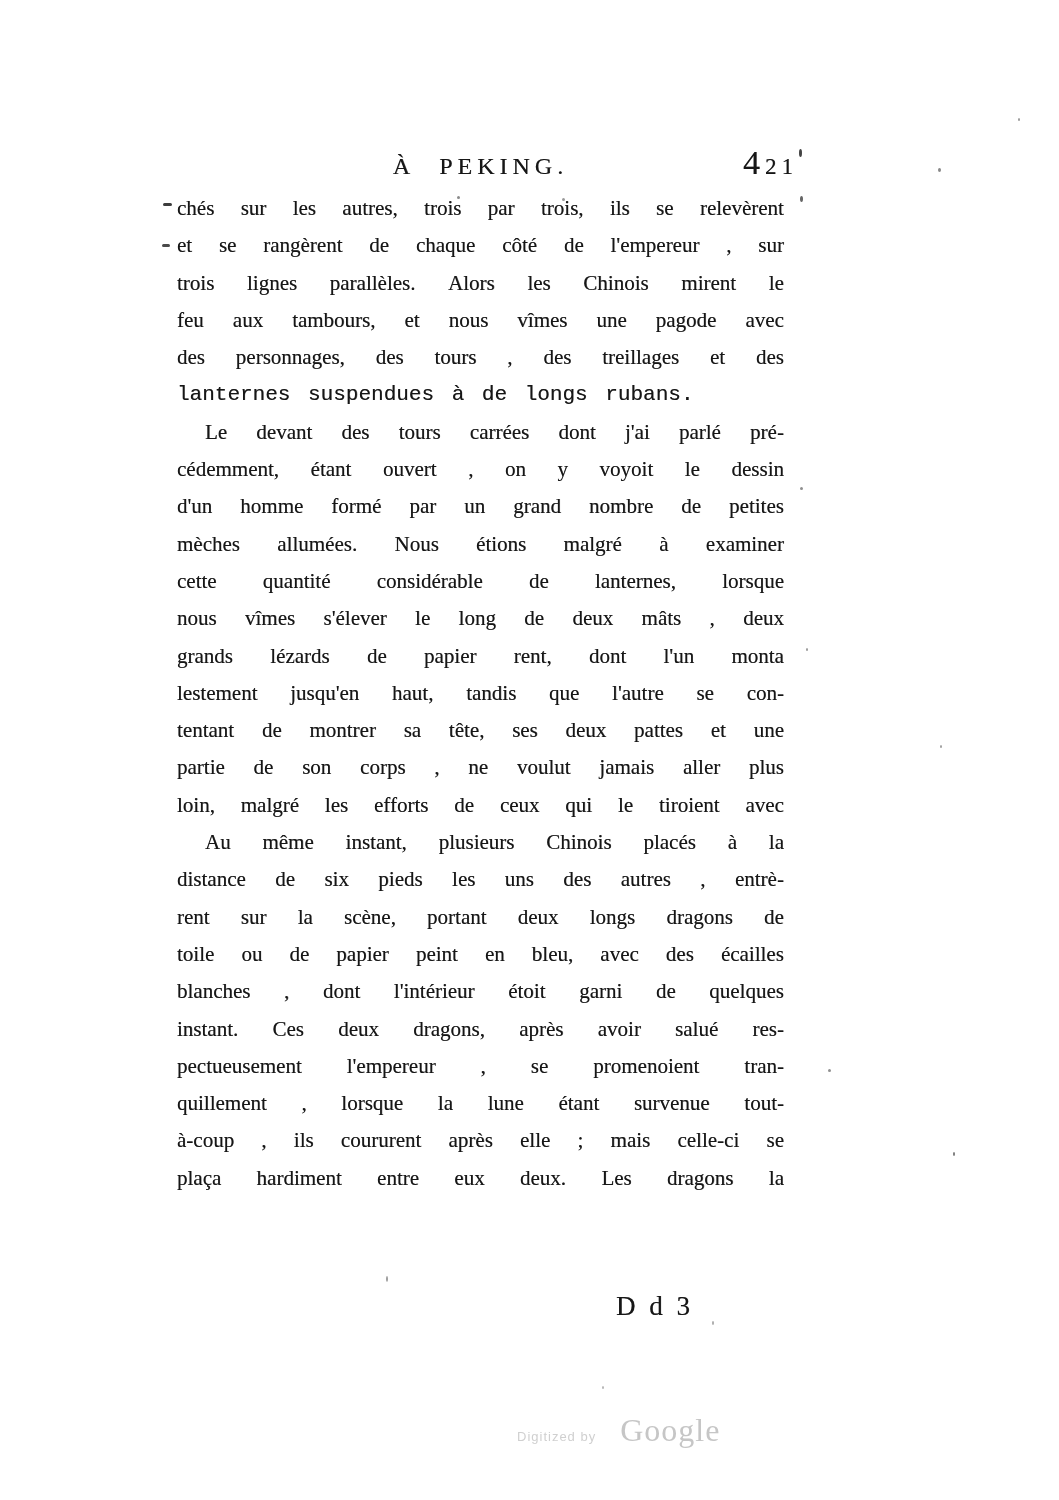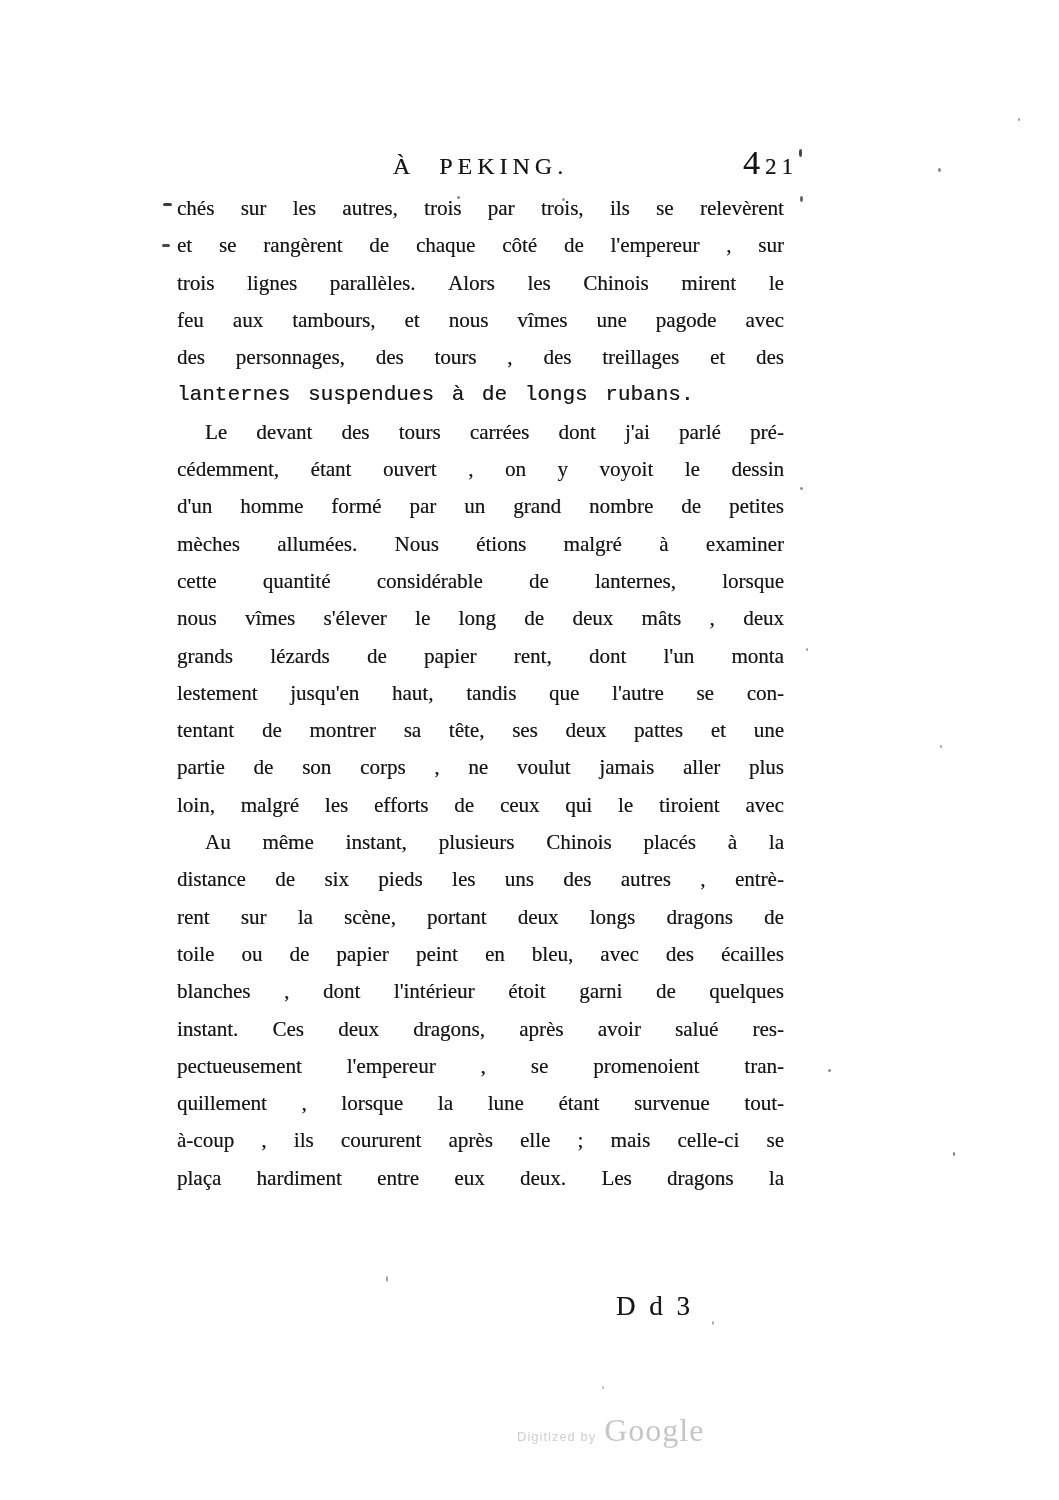--- a/index.html
+++ b/index.html
@@ -78,21 +78,21 @@
     letter-spacing: 1.5px;
     word-spacing: 4px;
   }
   
   .watermark {
     position: absolute;
     left: 517px;
     top: 1412px;
     display: flex;
     align-items: baseline;
-    gap: 8px;
+    gap: 24px;
     text-shadow: none;
   }
   .wm-text {
     font-family: "Liberation Sans", "DejaVu Sans", sans-serif;
     font-size: 13px;
     letter-spacing: 1px;
     color: #d0d0d0;
   }
   .wm-logo {
     font-family: "Liberation Serif", "DejaVu Serif", serif;

